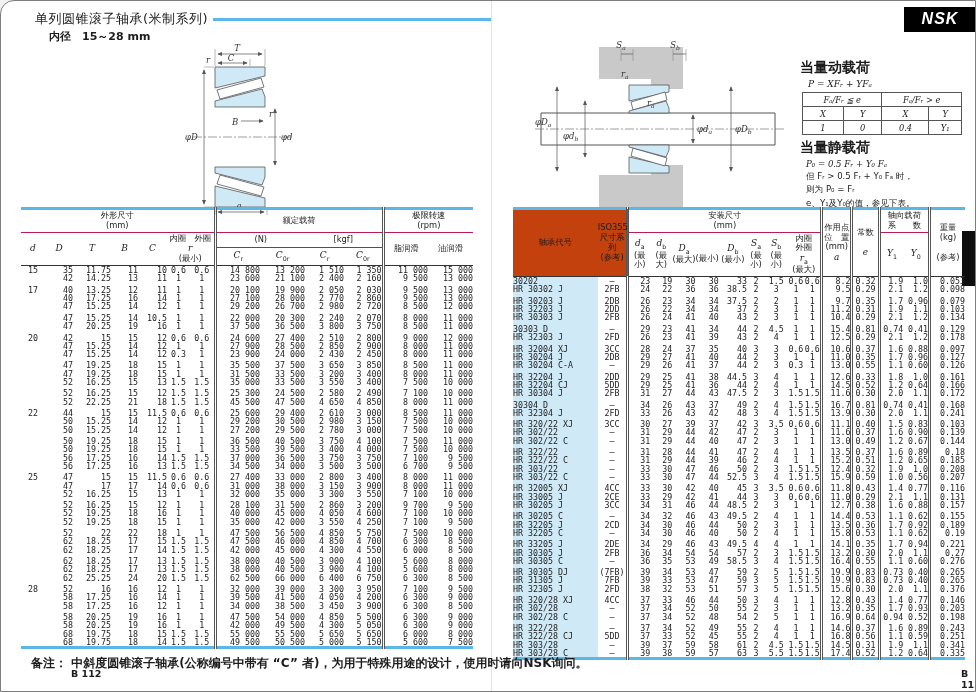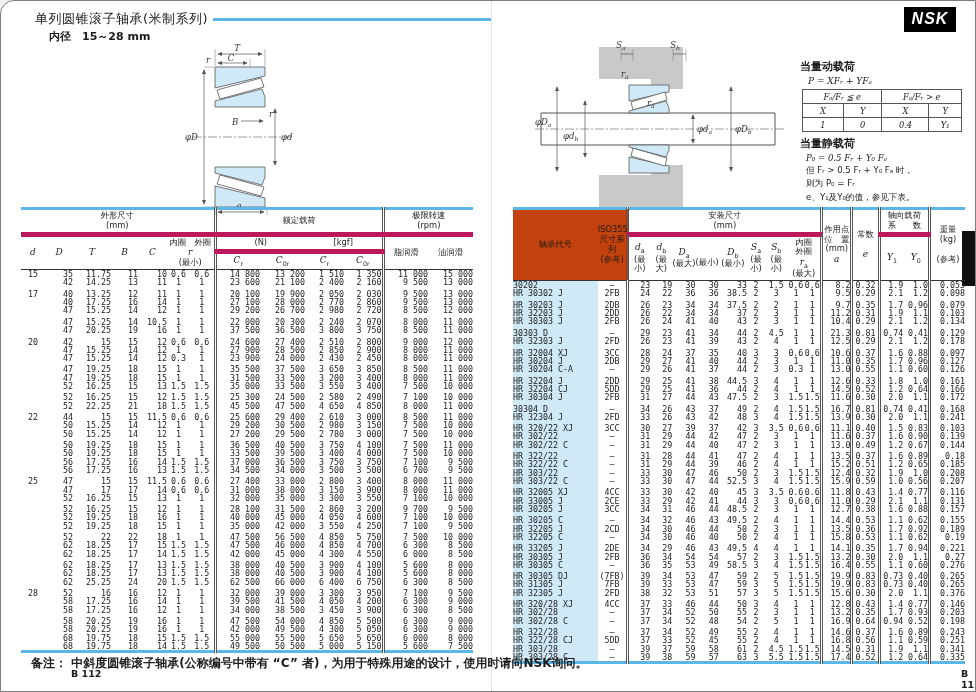--- a/index.html
+++ b/index.html
@@ -3,56 +3,56 @@
 <meta charset="utf-8">
 <style>
   html,body{margin:0;padding:0;background:#f2f2f2;font-family:"DejaVu Sans",sans-serif;}
   .page{position:relative;width:974px;height:690px;background:#fff;border:1.5px solid #7d7d7d;
         border-radius:14px 0 0 0;overflow:hidden;color:#1c1c1c;}
   .abs{position:absolute;}
   
   .title{left:34px;top:9px;font-size:13px;font-weight:normal;letter-spacing:.5px;}
   .title-rule{left:212px;top:17px;width:278px;height:3px;background:#5ab7e8;}
   .subtitle{left:48px;top:28px;font-size:11px;font-weight:bold;}
-  .nsk-logo{left:903px;top:6px;width:52px;height:25px;background:#000;color:#fff;
+  .nsk-logo{left:903px;top:6px;width:72px;height:25px;background:#000;color:#fff;
             font-family:"Liberation Sans",sans-serif;font-style:italic;font-weight:bold;
             font-size:16px;text-align:center;line-height:24px;letter-spacing:1px;}
   .gutter{left:490px;top:0;width:1px;height:690px;background:#e3e3e3;}
   .edge-tab{right:0;top:230px;width:13px;height:55px;background:#0e0e0e;}
   
   svg{overflow:visible;}
   .ring{fill:#cfe9f6;stroke:#555;stroke-width:.8;}
   .roller{fill:#fff;stroke:#555;stroke-width:.8;}
   .oline{stroke:#555;stroke-width:1;fill:none;}
   .axis{stroke:#777;stroke-width:.7;stroke-dasharray:9 2 2 2;}
   .dim{stroke:#555;stroke-width:.7;}
   .tick{stroke:#888;stroke-width:.6;}
   svg text{font-family:"DejaVu Serif",serif;font-style:italic;font-size:8.5px;fill:#333;}
   .ss{font-size:6px;}
   
   .fbox{left:799px;top:56px;width:172px;font-size:9px;}
-  .fb-title{font-weight:bold;font-size:11px;margin:2px 0 2px 0;}
+  .fb-title{font-weight:bold;font-size:14px;margin:2px 0 2px 0;}
   .fb-math{font-family:"DejaVu Serif",serif;font-style:italic;margin:1px 0 3px 8px;}
   .fb-line{margin:1.5px 0 1.5px 6px;font-size:8.6px;}
   .ftable{border-collapse:collapse;margin:2px 0 4px 2px;width:160px;}
   .ftable th,.ftable td{border:1px solid #555;font-size:8.3px;text-align:center;padding:1.5px 0;
                         font-weight:normal;font-family:"DejaVu Serif",serif;font-style:italic;}
   
   .dtable{position:absolute;border-collapse:collapse;table-layout:fixed;
           border-top:3px solid #5ab7e8;border-bottom:3px solid #5ab7e8;}
   .dtable thead{border-bottom:1.5px solid #333;}
   .dtable th{font-weight:normal;font-size:8.3px;line-height:1.18;padding:1px 0;
              vertical-align:middle;text-align:center;}
   .dtable td{font-family:"DejaVu Sans Mono",monospace;font-size:8.3px;line-height:8.15px;
              padding:0;white-space:nowrap;color:#222;}
   .dtable i{font-family:"DejaVu Serif",serif;font-style:italic;font-size:9px;}
   .dtable sub{font-size:6.3px;}
   tr.gap td{padding-top:3.5px;}
   .sep{border-left:3px double #555;}
-  .hline{border-bottom:5px solid #be185d;}
+  .hline{border-bottom:1px solid #be185d;}
   .cc{text-align:center;}
   .rr{text-align:right;}
   .p4{padding-right:4px;} .p5{padding-right:5px;} .p6{padding-right:6px;}
   .p8{padding-right:8px;} .p10{padding-right:10px;}
   .code{text-align:left;padding-left:3px;background:#cfe9f6;margin-top:39px;}
   .indent{padding-left:18px;}
   .code-th{background:#c2410c;}
   
   .note{left:30px;top:654px;font-size:12px;font-weight:bold;text-align:right;}
   .pageno{font-size:9.5px;font-weight:bold;margin-left:42px;}
@@ -1044,21 +1044,21 @@
           <td class="cc">—</td>
           <td class="rr p6 sep">29</td>
           <td class="rr p6">23</td>
           <td class="rr p6">41</td>
           <td class="rr p6">34</td>
           <td class="rr p6">44</td>
           <td class="cc">2</td>
           <td class="cc">4.5</td>
           <td class="cc">1</td>
           <td class="cc">1</td>
-          <td class="rr p5 sep">21.3</td>
+          <td class="rr p5 sep">15.4</td>
           <td class="cc sep">0.81</td>
           <td class="rr p5 sep">0.74</td>
           <td class="rr p5">0.41</td>
           <td class="rr p4 sep">0.129</td>
         </tr>
         <tr>
           <td class="code">HR 32303 J</td>
           <td class="cc">2FD</td>
           <td class="rr p6 sep">26</td>
           <td class="rr p6">23</td>

